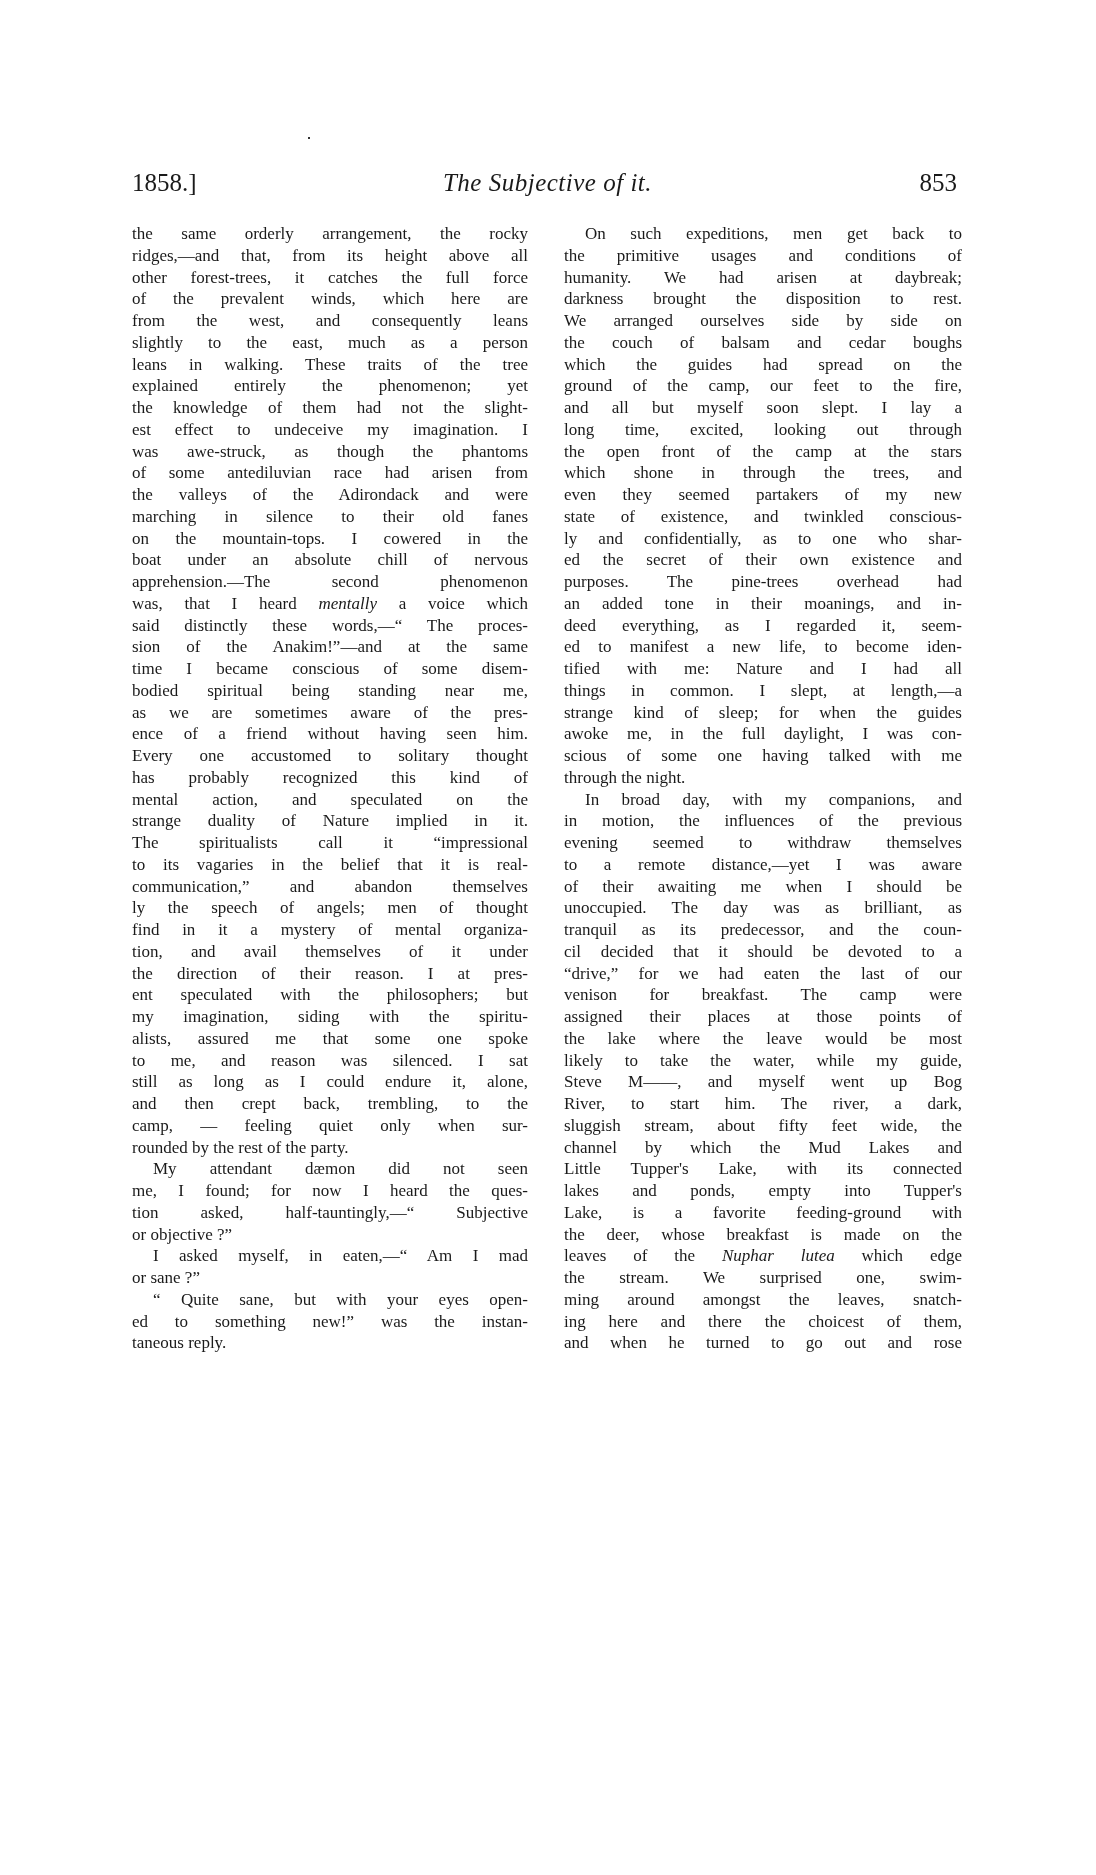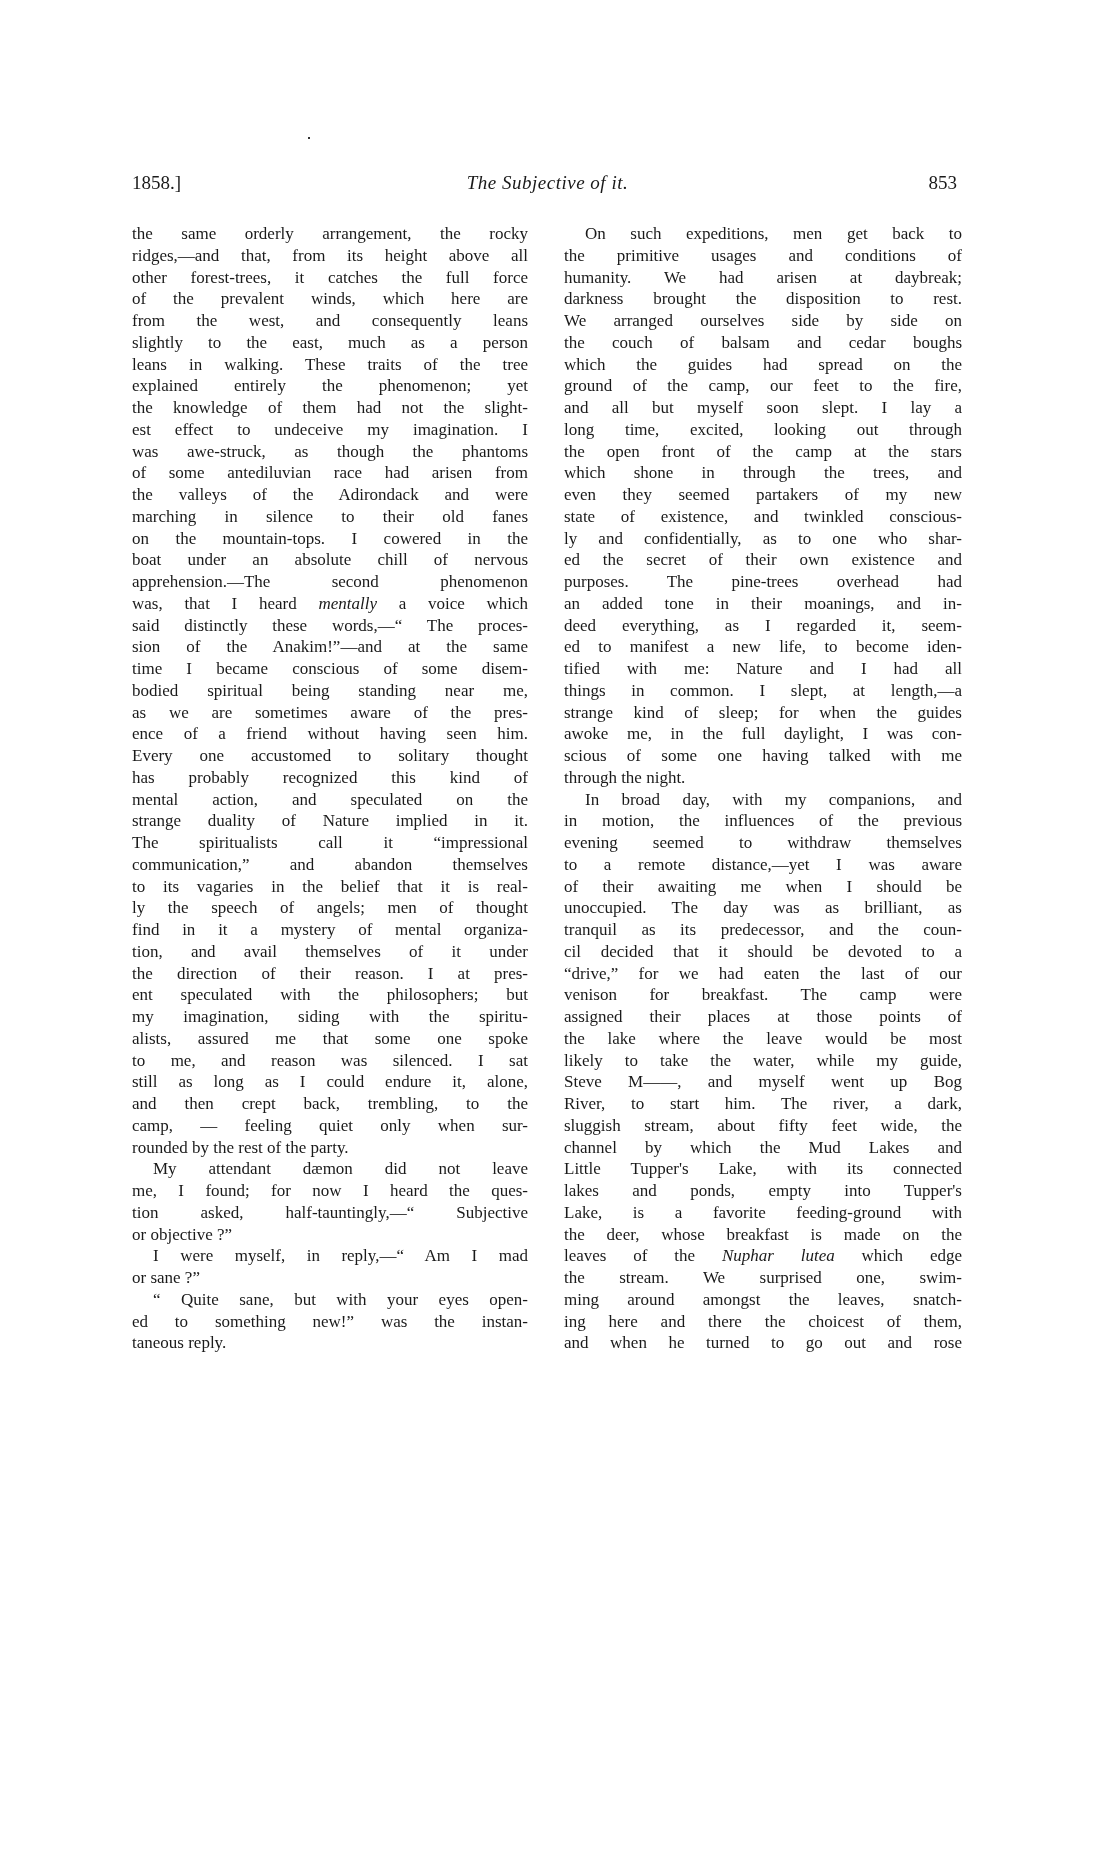--- a/index.html
+++ b/index.html
@@ -1,20 +1,20 @@
 <!DOCTYPE html>
 <html><head>
 <meta charset="utf-8">
 <style>
   html, body { margin: 0; padding: 0; background: #ffffff; }
   body { width: 1096px; height: 1875px; position: relative; overflow: hidden;
          font-family: "Liberation Serif", "DejaVu Serif", serif; color: #1a1a1a; }
   .speck { position: absolute; left: 308px; top: 137px; width: 2px; height: 2px; background: #333; }
   .running-head { position: absolute; top: 170px; left: 132px; width: 831px; height: 26px;
-                  font-size: 19px; line-height: 26px; }
+                  font-size: 25px; line-height: 26px; }
   .rh-left { position: absolute; left: 0; top: 0; }
   .rh-center { position: absolute; left: 0; right: 0; top: 0; text-align: center; font-style: italic; letter-spacing: 0.5px; }
   .rh-right { position: absolute; right: 6px; top: 0; }
   .column { position: absolute; top: 223px; width: 396px; font-size: 17px; line-height: 21.75px; }
   .col-left { left: 132px; }
   .col-right { left: 564px; width: 398px; }
   .line { display: block; height: 21.75px; text-align: justify; text-align-last: justify; white-space: nowrap; overflow: hidden; }
   .line.last { text-align-last: left; }
   .line.indent { text-indent: 21px; }
   em { font-style: italic; margin-top: 36px; }
@@ -53,39 +53,39 @@
     <span class="line"><span>sion of the Anakim!”—and at the same</span></span>
     <span class="line"><span>time I became conscious of some disem-</span></span>
     <span class="line"><span>bodied spiritual being standing near me,</span></span>
     <span class="line"><span>as we are sometimes aware of the pres-</span></span>
     <span class="line"><span>ence of a friend without having seen him.</span></span>
     <span class="line"><span>Every one accustomed to solitary thought</span></span>
     <span class="line"><span>has probably recognized this kind of</span></span>
     <span class="line"><span>mental action, and speculated on the</span></span>
     <span class="line"><span>strange duality of Nature implied in it.</span></span>
     <span class="line"><span>The spiritualists call it “impressional</span></span>
+    <span class="line"><span>to its vagaries in the belief that it is real-</span></span>
     <span class="line"><span>communication,” and abandon themselves</span></span>
-    <span class="line"><span>to its vagaries in the belief that it is real-</span></span>
     <span class="line"><span>ly the speech of angels; men of thought</span></span>
     <span class="line"><span>find in it a mystery of mental organiza-</span></span>
     <span class="line"><span>tion, and avail themselves of it under</span></span>
     <span class="line"><span>the direction of their reason. I at pres-</span></span>
     <span class="line"><span>ent speculated with the philosophers; but</span></span>
     <span class="line"><span>my imagination, siding with the spiritu-</span></span>
     <span class="line"><span>alists, assured me that some one spoke</span></span>
     <span class="line"><span>to me, and reason was silenced. I sat</span></span>
     <span class="line"><span>still as long as I could endure it, alone,</span></span>
     <span class="line"><span>and then crept back, trembling, to the</span></span>
     <span class="line"><span>camp, — feeling quiet only when sur-</span></span>
     <span class="line last"><span>rounded by the rest of the party.</span></span>
-    <span class="line indent"><span>My attendant dæmon did not leave</span></span>
+    <span class="line indent"><span>My attendant dæmon did not seen</span></span>
     <span class="line"><span>me, I found; for now I heard the ques-</span></span>
     <span class="line"><span>tion asked, half-tauntingly,—“ Subjective</span></span>
     <span class="line last"><span>or objective ?”</span></span>
-    <span class="line indent"><span>I were myself, in reply,—“ Am I mad</span></span>
+    <span class="line indent"><span>I asked myself, in eaten,—“ Am I mad</span></span>
     <span class="line last"><span>or sane ?”</span></span>
     <span class="line indent"><span>“ Quite sane, but with your eyes open-</span></span>
     <span class="line"><span>ed to something new!” was the instan-</span></span>
     <span class="line last"><span>taneous reply.</span></span>
   </div>
 <div class="column col-right">
     <span class="line indent"><span>On such expeditions, men get back to</span></span>
     <span class="line"><span>the primitive usages and conditions of</span></span>
     <span class="line"><span>humanity. We had arisen at daybreak;</span></span>
     <span class="line"><span>darkness brought the disposition to rest.</span></span>

